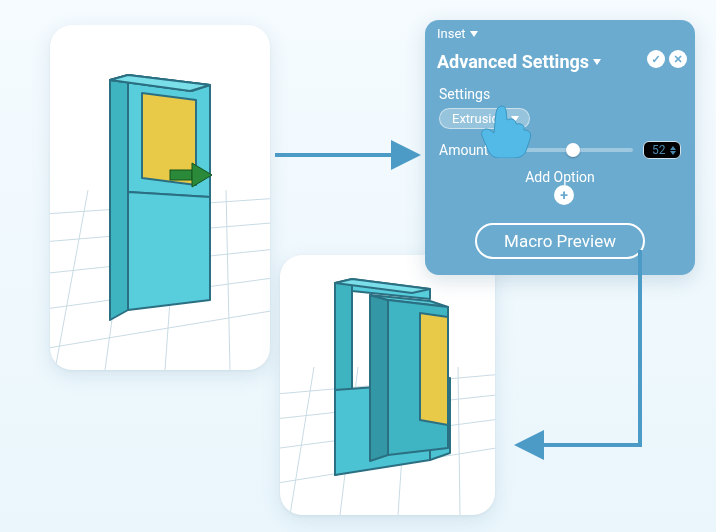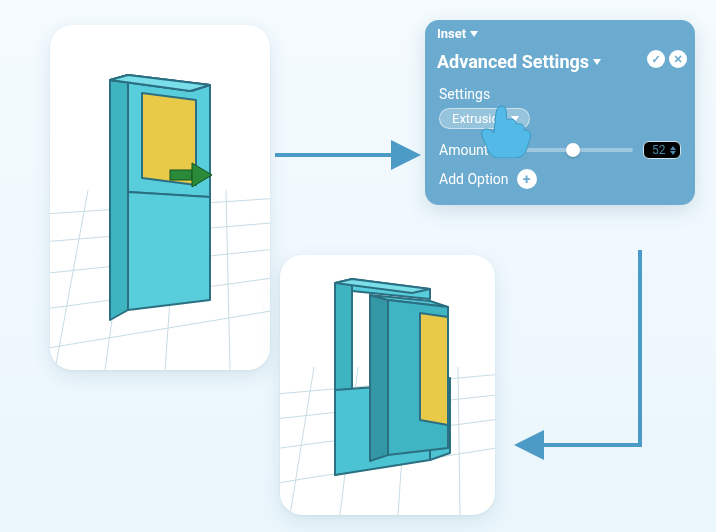--- a/index.html
+++ b/index.html
@@ -39,21 +39,21 @@
     box-shadow: 0 6px 20px rgba(50,100,130,0.18);
     color: #fff;
     font-size: 14px;
   }
   #panel-header {
     padding: 6px 12px 4px;
     display: flex;
     align-items: center;
     gap: 4px;
     font-size: 13px;
-    font-weight: 700;
+    font-weight: 400;
     text-align: right;
   }
   #panel-sub {
     padding: 6px 12px 2px;
     display:flex;
     align-items:center;
     gap:4px;
     font-weight: 700;
     font-size: 18px;
     position: relative;
@@ -270,27 +270,30 @@
       </div>
       <div class="numbox">
         <span>52</span>
         <div class="spinners">
           <div class="spin-up"></div>
           <div class="spin-down"></div>
         </div>
       </div>
     </div>
 
-    <div class="row" style="margin-top:10px;">
+    <div class="row" style="margin-top:10px;flex-direction:column;">
       <span>Add Option</span>
       <div class="plus-btn">
         <span>+</span>
       </div>
     </div>
 
+    <div id="macro-btn">
+      <span>Macro Preview</span>
+    </div>
   </div>
 </div>
 
 <svg class="hand-cursor" style="left:475px; top:103px; width:60px; height:55px;" viewBox="0 0 60 55">
   <g fill="#53b9e6" stroke="#3a97c2" stroke-width="1">
     <path d="M22 6 c3 -4 8 -4 9 1 l1 10 c4 -2 9 -1 9 4 c5 -1 9 1 8 6 c5 0 8 3 6 9 l-4 12 c-2 5 -7 7 -13 7 l-14 0 c-5 0 -9 -3 -11 -8 l-6 -14 c-2 -5 3 -9 8 -6 l4 3 l2 -20 z"></path>
   </g>
 </svg>
 
 <svg id="arrows" viewBox="0 0 716 532">

